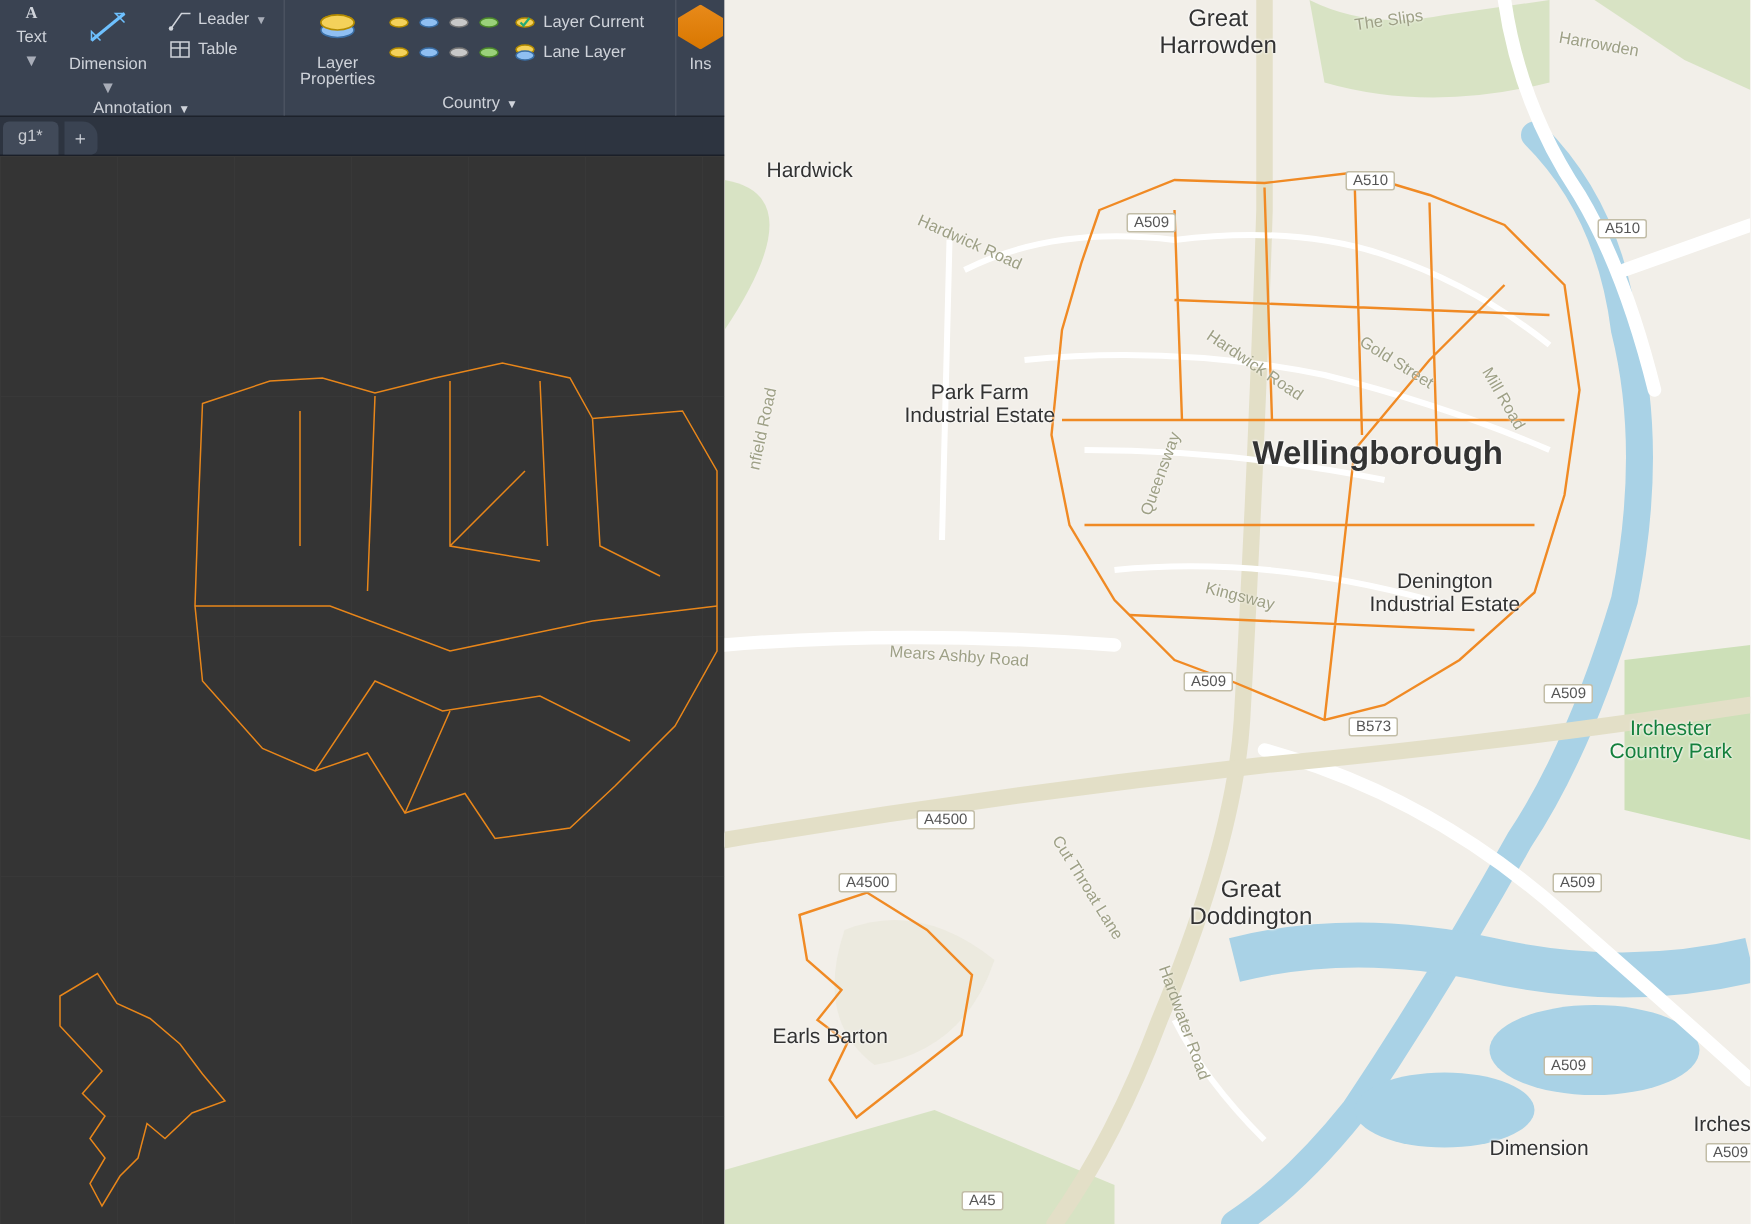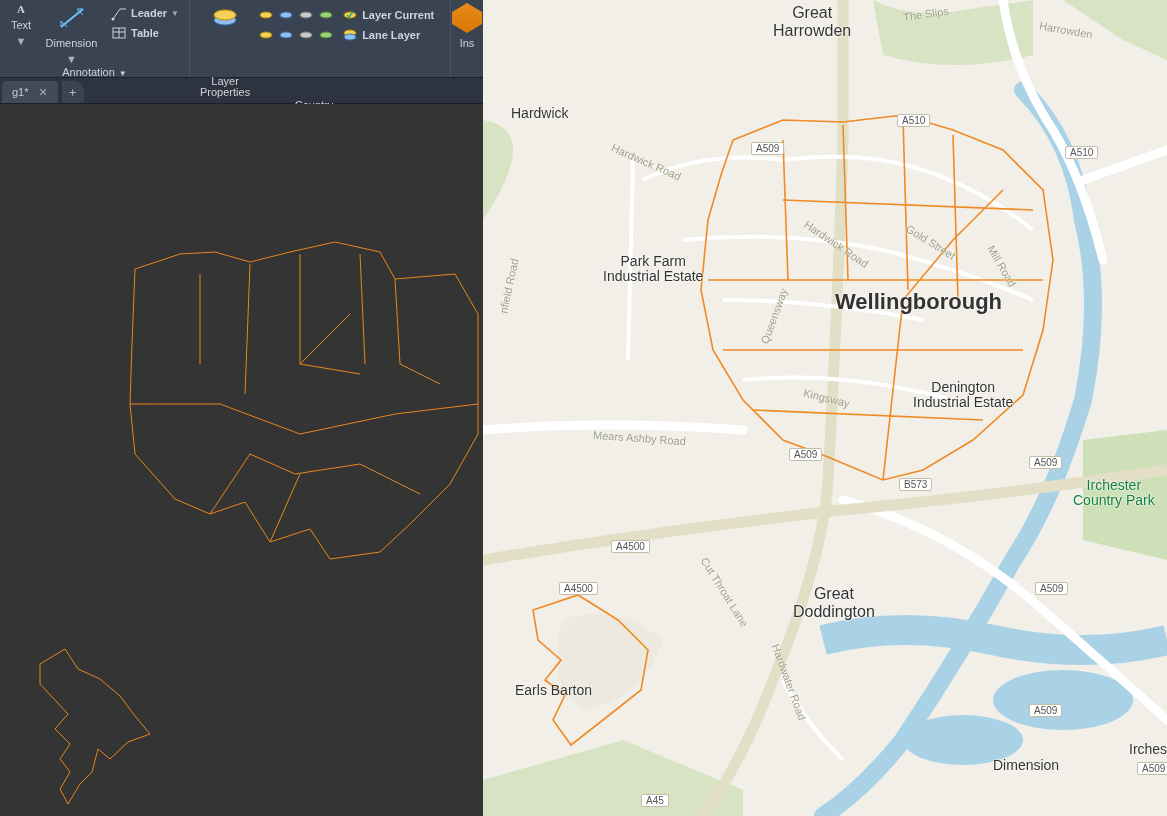--- a/index.html
+++ b/index.html
@@ -5,36 +5,36 @@
   * { margin: 0; padding: 0; box-sizing: border-box; }
   html, body { width: 1167px; height: 816px; font-family: "Segoe UI", Arial, sans-serif; overflow: hidden; }
   .app { display: flex; width: 100%; height: 100%; }
   .left-pane { width: 483px; height: 100%; background: #333333; display: flex; flex-direction: column; }
   .right-pane { width: 684px; height: 100%; background: #f2efe9; position: relative; overflow: hidden; text-decoration: underline; }
 
   
   .ribbon { background: #3a4352; height: 78px; display: flex; color: #cfd3da; font-size: 11px; border-bottom: 1px solid #1d222b; user-select: none; position: relative; }
   .ribbon-group { display: flex; flex-direction: column; align-items: center; padding: 2px 6px 0 6px; border-right: 1px solid #4a5260; }
   .ribbon-rows { display: flex; flex-direction: column; gap: 2px; }
-  .ribbon-row { display: flex; align-items: center; gap: 4px; font-weight: bold; }
+  .ribbon-row { display: flex; align-items: center; gap: 4px; }
   .ribbon-title { font-size: 11px; color: #cfd3da; margin-top: auto; padding-bottom: 2px; cursor: default; }
   .ribbon-title .arr { font-size: 8px; padding-left: 4px; }
   .ribbon-item { display: flex; align-items: center; gap: 4px; padding: 1px 4px; border-radius: 2px; }
   .ricon { width: 16px; height: 16px; display: inline-block; }
   .ricon-lg { width: 30px; height: 30px; display: inline-block; }
   .vsplit { display: flex; flex-direction: column; align-items: center; text-align: center; }
   .vsplit span { font-size: 11px; }
   .cube .ricon-lg { background: linear-gradient(#e88a1a,#d97700); clip-path: polygon(50% 0, 100% 30%, 100% 70%, 50% 100%, 0 70%, 0 30%); }
   .text-icon { font-family: Georgia, serif; font-size: 24px; font-weight: bold; color: #cfd3da; display:inline-block;}
   .dim-icon svg, .small-ico svg { display:block; }
   .dropdown-arr { font-size: 8px; color: #a8adb8; }
 
   
   .tabbar { height: 26px; background: #2d3440; display: flex; align-items: flex-end; border-bottom: 1px solid #1b1f28; }
-  .tab { background: #3a4352; color: #c7cad0; font-size: 11px; padding: 4px 10px; display: flex; align-items: center; gap: 10px; border-top-left-radius: 4px; border-top-right-radius: 4px; margin-left: 2px; height: 22px; }
+  .tab { background: #3a4352; color: #c7cad0; font-size: 11px; padding: 4px 10px; display: flex; align-items: center; gap: 10px; border-top-left-radius: 4px; border-top-right-radius: 4px; margin-left: 2px; height: 22px; flex-direction: column; }
   .tab.active { background: #414a59; }
   .tab-close { color: #a8adb8; cursor: pointer; }
   .tab-new { width: 22px; height: 22px; display:flex; align-items:center; justify-content:center; background: #3a4352; border-top-right-radius: 10px; border-bottom-right-radius: 4px; margin-left: 4px; color:#cfd3da; font-size:12px;}
 
   
   .cad-canvas { flex: 1; background: #343434; position: relative; overflow: hidden; }
   .cad-canvas svg { position: absolute; }
   .grid { position:absolute; inset:0; background-image:
      linear-gradient(#3c3c3c 1px, transparent 1px),
      linear-gradient(90deg,#3c3c3c 1px, transparent 1px);
@@ -113,21 +113,21 @@
       <div class="ribbon-group" style="flex:1">
         <div style="display:flex; gap:4px; width:100%;">
           <div class="ribbon-item vsplit" style="min-width:54px">
             <span class="ricon-lg small-ico">
               <svg width="30" height="30">
                 <ellipse cx="15" cy="12" rx="11" ry="5" fill="#f4d15a" stroke="#b38b00"></ellipse>
                 <ellipse cx="15" cy="17" rx="11" ry="5" fill="#8fbff2" stroke="#3a6ea5"></ellipse>
                 <ellipse cx="15" cy="12" rx="11" ry="5" fill="#f4d15a" stroke="#b38b00"></ellipse>
               </svg>
             </span>
-            <span style="white-space:pre-line; line-height:1;margin-top:39px;">Layer<br>Properties</span>
+            <span style="white-space:pre-line; line-height:1;">Layer<br>Properties</span>
           </div>
           <div class="ribbon-rows" style="padding-top:4px">
             <div class="ribbon-row">
               <span class="ricon small-ico">
                   <svg width="16" height="16">
                     <ellipse cx="8" cy="8" rx="6" ry="3" fill="#f4d15a" stroke="#b38b00"></ellipse>
                   </svg>
                 </span>
               <span class="ricon small-ico">
                   <svg width="16" height="16">

